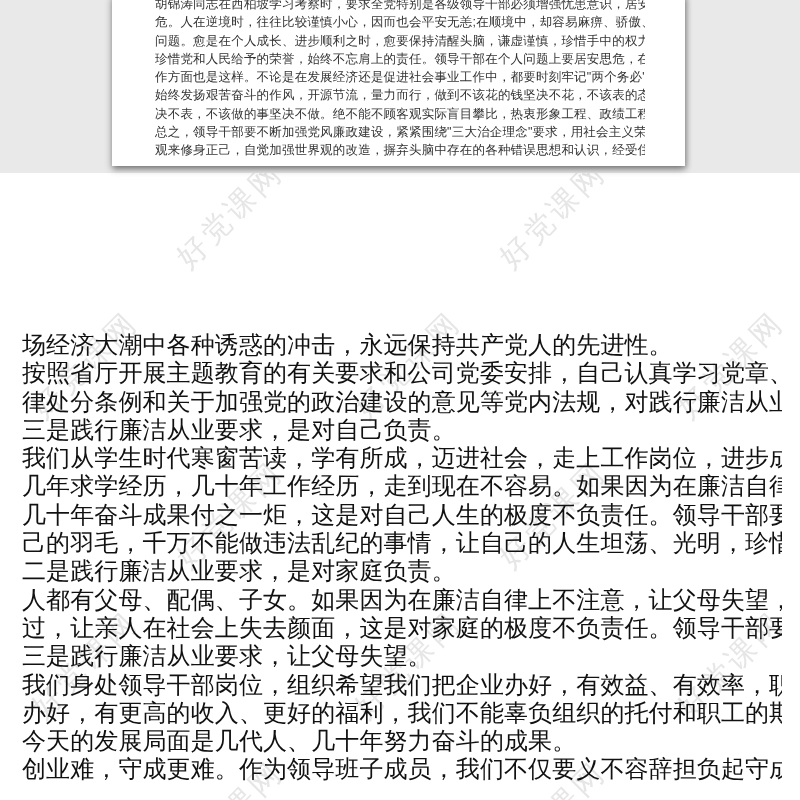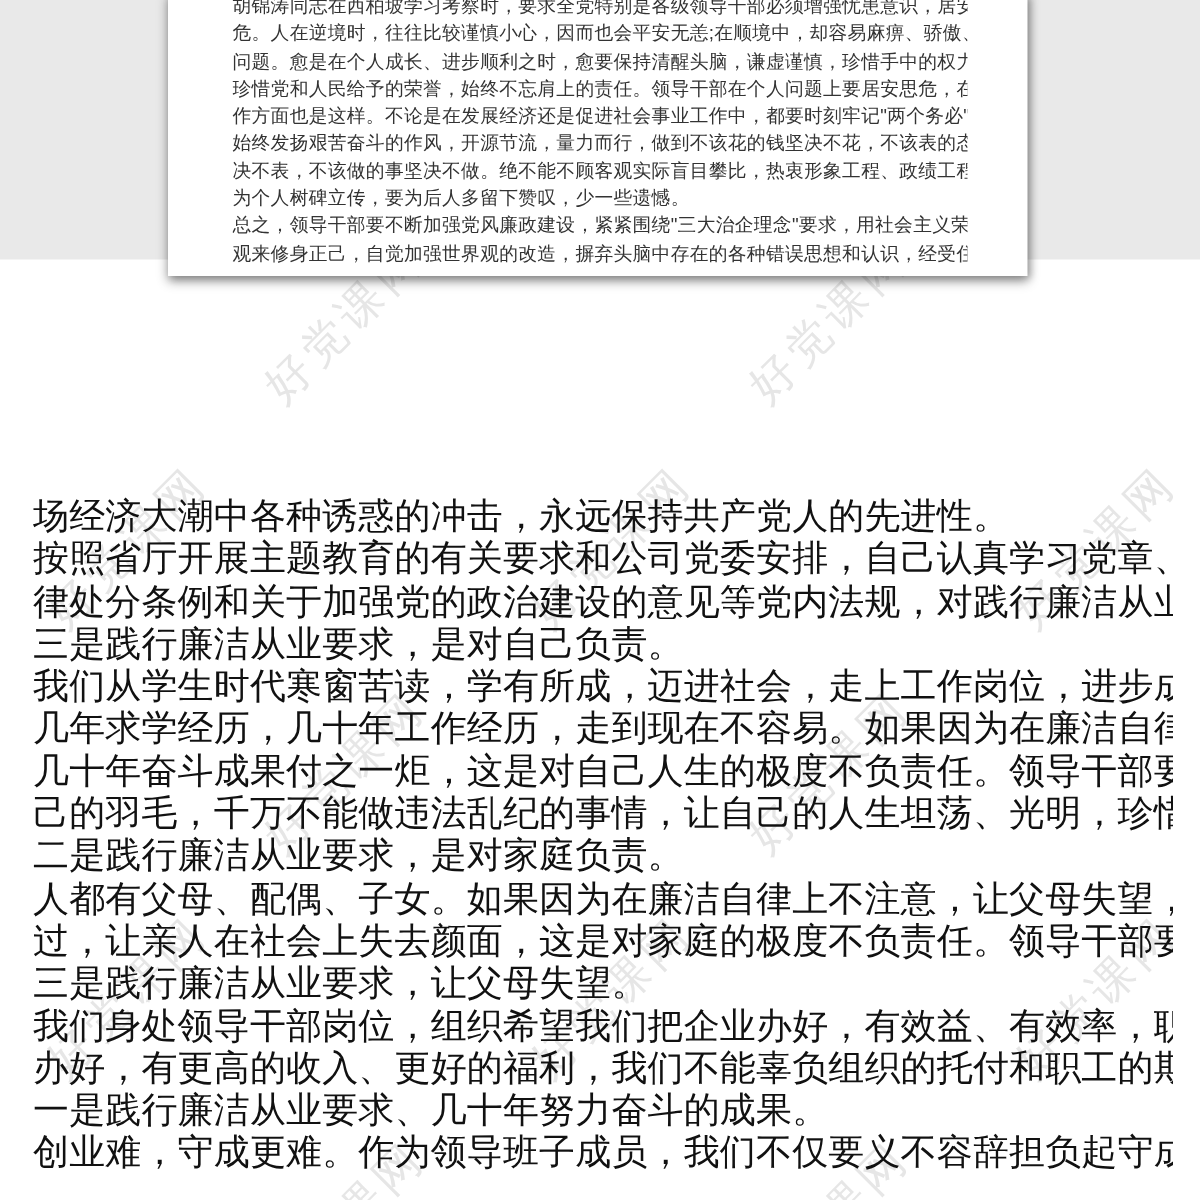--- a/index.html
+++ b/index.html
@@ -81,21 +81,20 @@
   <div class="backdrop">
     <div class="sheet">
       <div class="sheet-lines">
           <div class="pline">胡锦涛同志在西柏坡学习考察时，要求全党特别是各级领导干部必须增强忧患意识，居安思</div>
           <div class="pline">危。人在逆境时，往往比较谨慎小心，因而也会平安无恙;在顺境中，却容易麻痹、骄傲、出</div>
           <div class="pline">问题。愈是在个人成长、进步顺利之时，愈要保持清醒头脑，谦虚谨慎，珍惜手中的权力，</div>
           <div class="pline">珍惜党和人民给予的荣誉，始终不忘肩上的责任。领导干部在个人问题上要居安思危，在工</div>
           <div class="pline">作方面也是这样。不论是在发展经济还是促进社会事业工作中，都要时刻牢记"两个务必"，</div>
           <div class="pline">始终发扬艰苦奋斗的作风，开源节流，量力而行，做到不该花的钱坚决不花，不该表的态坚</div>
           <div class="pline">决不表，不该做的事坚决不做。绝不能不顾客观实际盲目攀比，热衷形象工程、政绩工程，</div>
-          <div class="pline">为个人树碑立传，要为后人多留下赞叹，少一些遗憾。</div>
           <div class="pline">总之，领导干部要不断加强党风廉政建设，紧紧围绕"三大治企理念"要求，用社会主义荣辱</div>
           <div class="pline">观来修身正己，自觉加强世界观的改造，摒弃头脑中存在的各种错误思想和认识，经受住市</div>
         </div>
     </div>
   </div>
 
   <div class="article">
       <div class="aline">场经济大潮中各种诱惑的冲击，永远保持共产党人的先进性。</div>
       <div class="aline">按照省厅开展主题教育的有关要求和公司党委安排，自己认真学习党章、廉洁自律准则、纪</div>
       <div class="aline">律处分条例和关于加强党的政治建设的意见等党内法规，对践行廉洁从业要求有三点体会。</div>
@@ -103,17 +102,17 @@
       <div class="aline">我们从学生时代寒窗苦读，学有所成，迈进社会，走上工作岗位，进步成长，有所成就。十</div>
       <div class="aline">几年求学经历，几十年工作经历，走到现在不容易。如果因为在廉洁自律上不注意，前面的</div>
       <div class="aline">几十年奋斗成果付之一炬，这是对自己人生的极度不负责任。领导干部要洁身自好，爱惜自</div>
       <div class="aline">己的羽毛，千万不能做违法乱纪的事情，让自己的人生坦荡、光明，珍惜手中的权力。</div>
       <div class="aline">二是践行廉洁从业要求，是对家庭负责。</div>
       <div class="aline">人都有父母、配偶、子女。如果因为在廉洁自律上不注意，让父母失望，配偶伤心，儿女难</div>
       <div class="aline">过，让亲人在社会上失去颜面，这是对家庭的极度不负责任。领导干部要修身齐家，干干净</div>
       <div class="aline">三是践行廉洁从业要求，让父母失望。</div>
       <div class="aline">我们身处领导干部岗位，组织希望我们把企业办好，有效益、有效率，职工希望我们把企业</div>
       <div class="aline">办好，有更高的收入、更好的福利，我们不能辜负组织的托付和职工的期望。公司是老国企，</div>
-      <div class="aline">一是践行廉洁从业要求、几十年努力奋斗的成果。</div>
+      <div class="aline">今天的发展局面是几代人、几十年努力奋斗的成果。</div>
       <div class="aline">创业难，守成更难。作为领导班子成员，我们不仅要义不容辞担负起守成的责任，更要不懈</div>
     </div>
 
 </div>
 
 </body></html>

